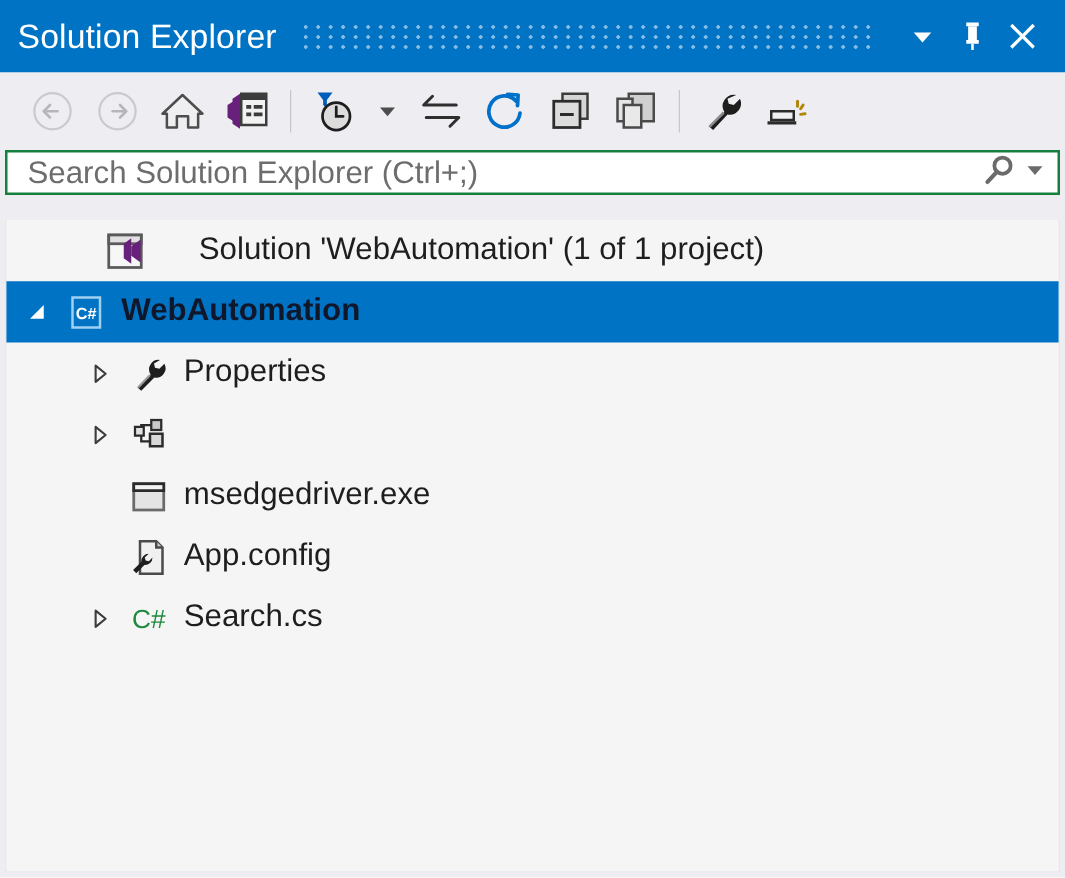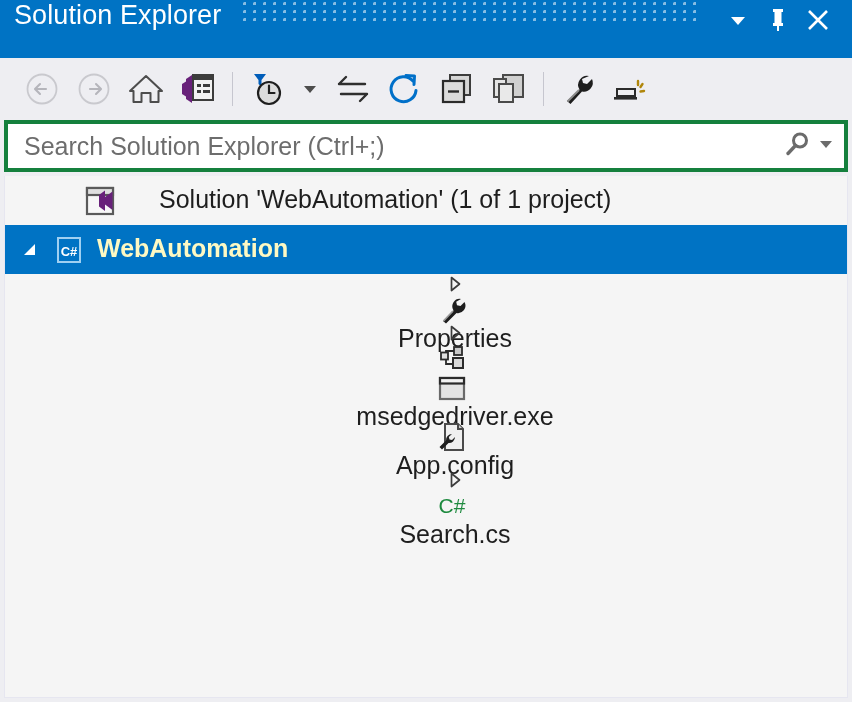--- a/index.html
+++ b/index.html
@@ -23,21 +23,21 @@
     background: #EEEEF2;
     box-sizing: border-box;
   }
 
   
   #titlebar {
     height: 58px;
     min-height: 58px;
     background: #0073C4;
     display: flex;
-    align-items: flex-start;
+    align-items: center;
     padding: 0 14px 0 14px;
     box-sizing: border-box;
   }
   #title-text {
     color: #ffffff;
     font-size: 27px;
     font-weight: 400;
     letter-spacing: 0.1px;
     white-space: nowrap;
   }
@@ -93,23 +93,23 @@
 
   
   #searchwrap {
     height: 56px;
     min-height: 56px;
     background: #EEEEF2;
     padding: 0 4px 4px 4px;
     box-sizing: border-box;
   }
   #searchbox {
-    height: 52px;
+    height: 36px;
     background: #ffffff;
-    border: 4px solid #15803d;
+    border: 2px solid #15803d;
     display: flex;
     align-items: center;
     box-sizing: border-box;
     padding: 0 10px 0 14px;
     gap: 36px;
   }
   #search-input {
     flex: 1;
     border: none;
     outline: none;
@@ -146,41 +146,41 @@
     white-space: nowrap;
   }
   .row.selected { background: #0073C4; }
   .row-label {
     font-size: 25px;
     color: #1E1E1E;
     line-height: 1;
     padding-bottom: 2px;
   }
   .row.selected .row-label {
-    color: #fef9c3;
+    color: #0f172a;
     font-weight: bold;
   }
   .twisty {
     width: 34px;
     min-width: 34px;
     display: flex;
     align-items: center;
     justify-content: center;
   }
   .icon-cell {
     width: 44px;
     min-width: 44px;
     display: flex;
     align-items: center;
     justify-content: center;
     margin-right: 6px;
   }
   .indent-0 { padding-left: 8px; gap: 31px; }
   .indent-1 { padding-left: 8px; }
-  .indent-2 { padding-left: 58px; flex-direction: column; }
+  .indent-2 { padding-left: 58px; }
 </style>
 </head>
 <body>
 
 <div id="panel">
 
   <div id="titlebar">
     <div id="title-text">Solution Explorer</div>
     <div id="drag-grip"></div>
 

